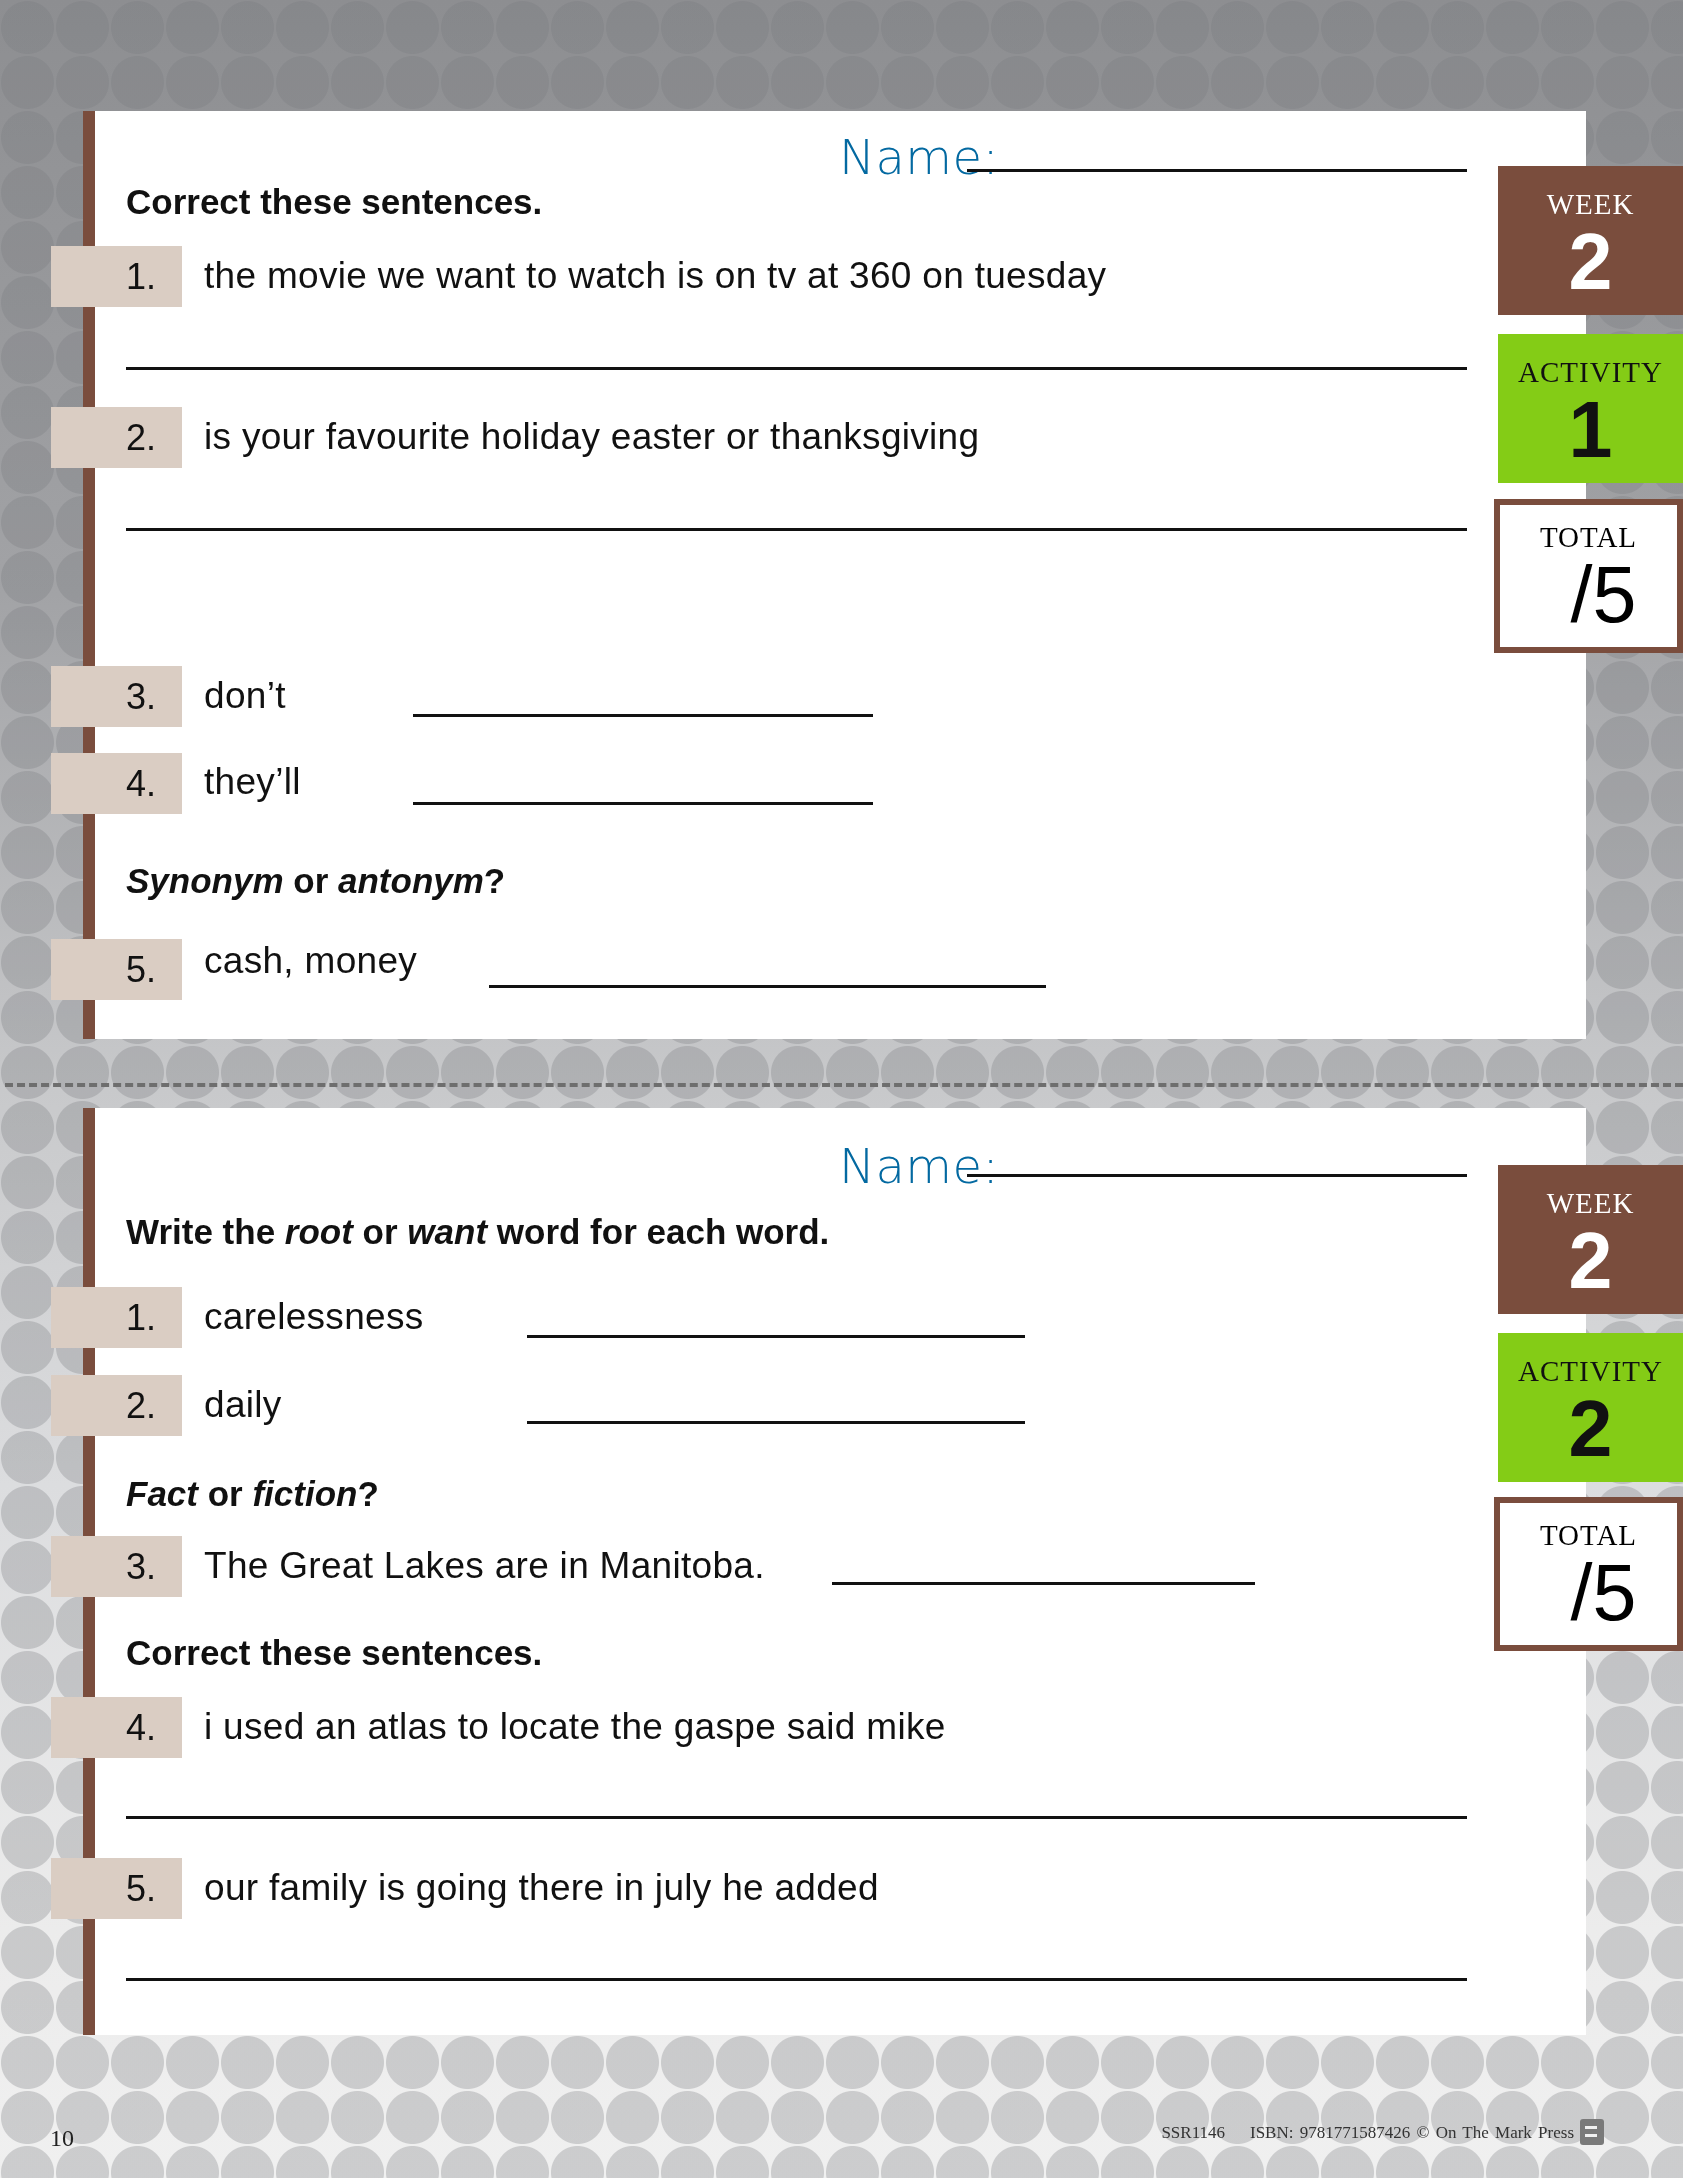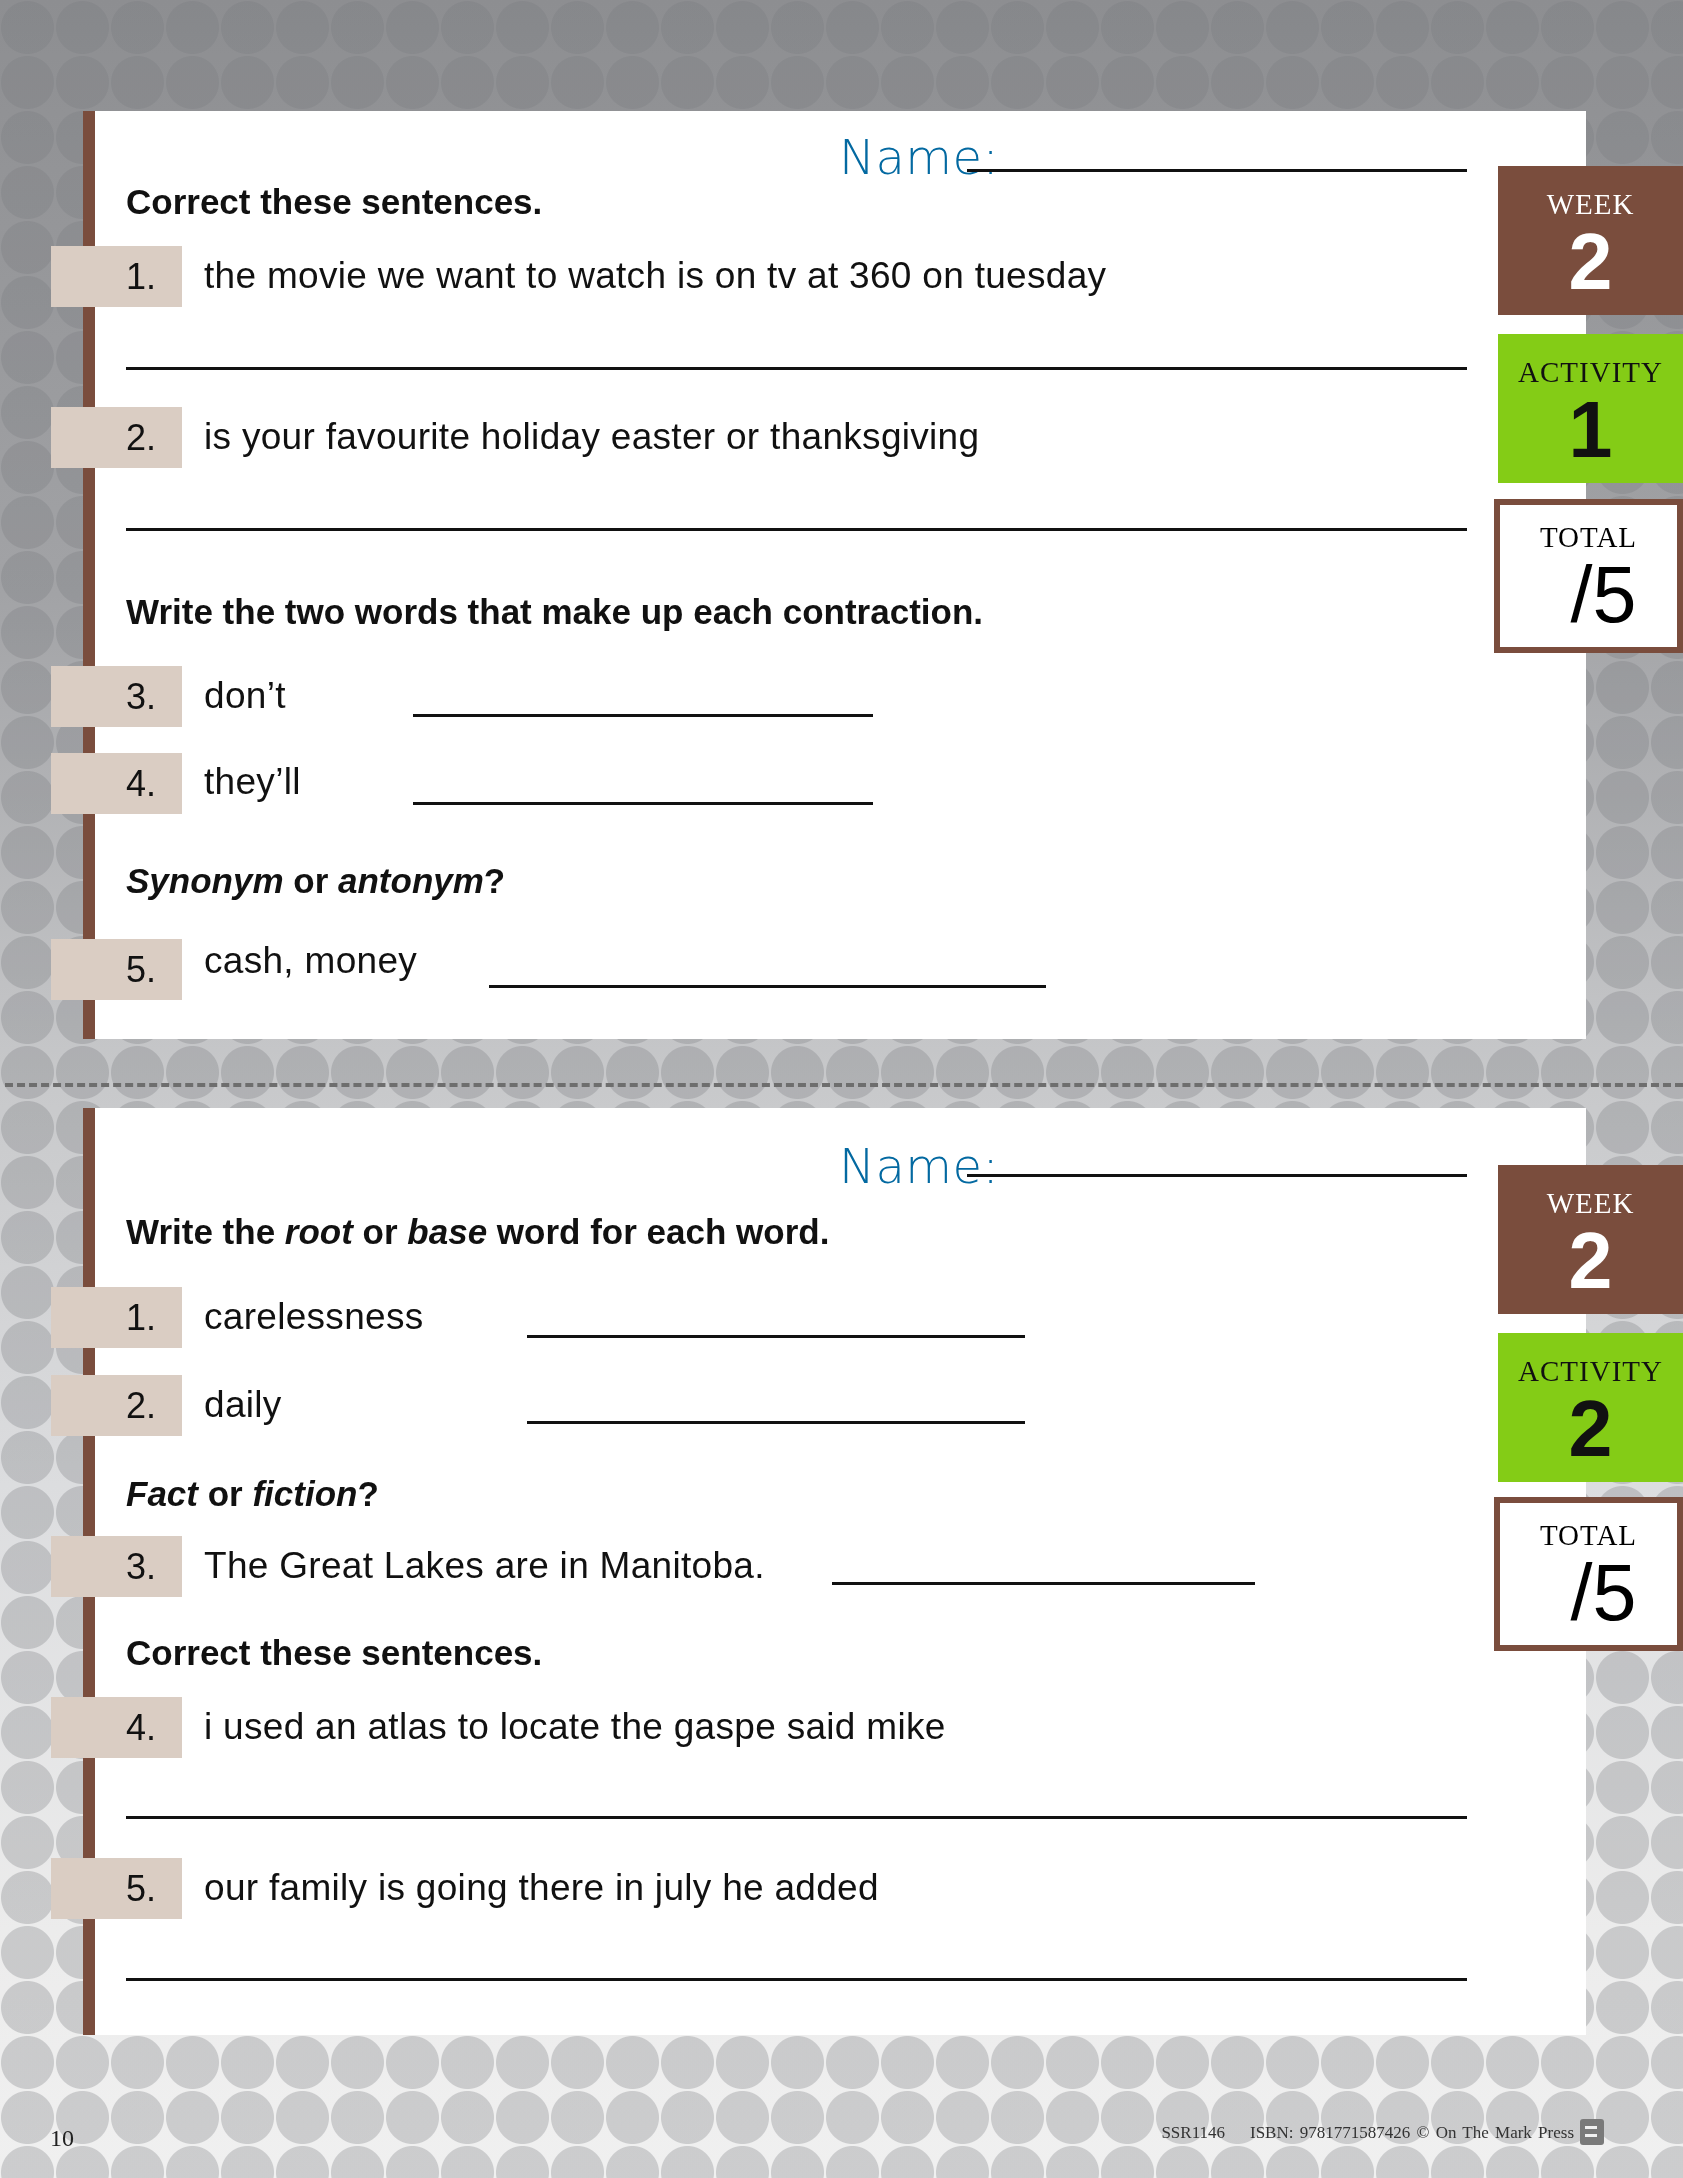--- a/index.html
+++ b/index.html
@@ -51,21 +51,20 @@
   <div class="heading" style="left:43px; top:71px;">Correct these sentences.</div>
 
   <div class="tab" style="top:135px;">1.</div>
   <div class="prompt" style="left:121px; top:144px;">the movie we want to watch is on tv at 360 on tuesday</div>
   <div class="line" style="left:43px; width:1341px; top:256px;"></div>
 
   <div class="tab" style="top:296px;">2.</div>
   <div class="prompt" style="left:121px; top:305px;">is your favourite holiday easter or thanksgiving</div>
   <div class="line" style="left:43px; width:1341px; top:417px;"></div>
 
-  <div class="heading" style="left:43px; top:481px;">Write the two words that make up each contraction.</div>
 
   <div class="tab" style="top:555px;">3.</div>
   <div class="prompt" style="left:121px; top:564px;">don’t</div>
   <div class="line" style="left:330px; width:460px; top:603px;"></div>
 
   <div class="tab" style="top:642px;">4.</div>
   <div class="prompt" style="left:121px; top:650px;">they’ll</div>
   <div class="line" style="left:330px; width:460px; top:691px;"></div>
 
   <div class="heading" style="left:43px; top:750px;">
@@ -92,21 +91,21 @@
 
 <div class="dash"></div>
 
 <div class="card" style="top:1108px; height:927px;">
   <div class="bar"></div>
 
   <span class="abs name-label" style="left:756px; top:30px;">Name:</span>
   <div class="line" style="left:884px; width:500px; top:66px;"></div>
 
   <div class="heading" style="left:43px; top:104px;">
-    <span>Write the </span><i>root</i><span> or </span><i>base</i><span> word for each word.</span>
+    <span>Write the </span><i>root</i><span> or </span><i>want</i><span> word for each word.</span>
   </div>
 
   <div class="tab" style="top:179px;">1.</div>
   <div class="prompt" style="left:121px; top:188px;">carelessness</div>
   <div class="line" style="left:444px; width:498px; top:227px;"></div>
 
   <div class="tab" style="top:267px;">2.</div>
   <div class="prompt" style="left:121px; top:276px;">daily</div>
   <div class="line" style="left:444px; width:498px; top:313px;"></div>
 

